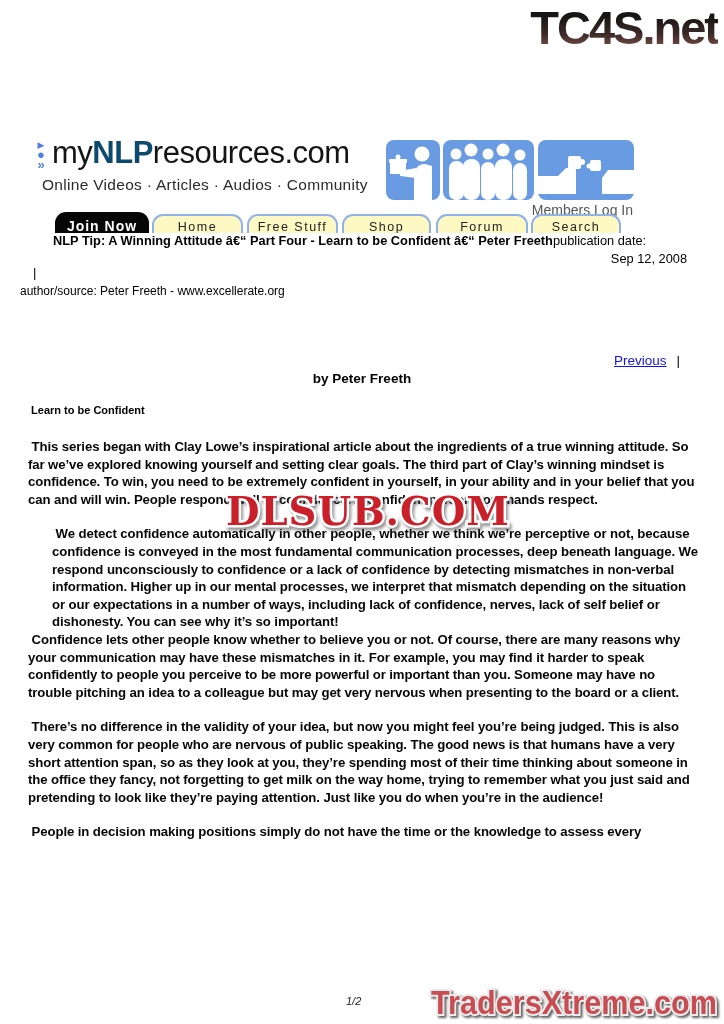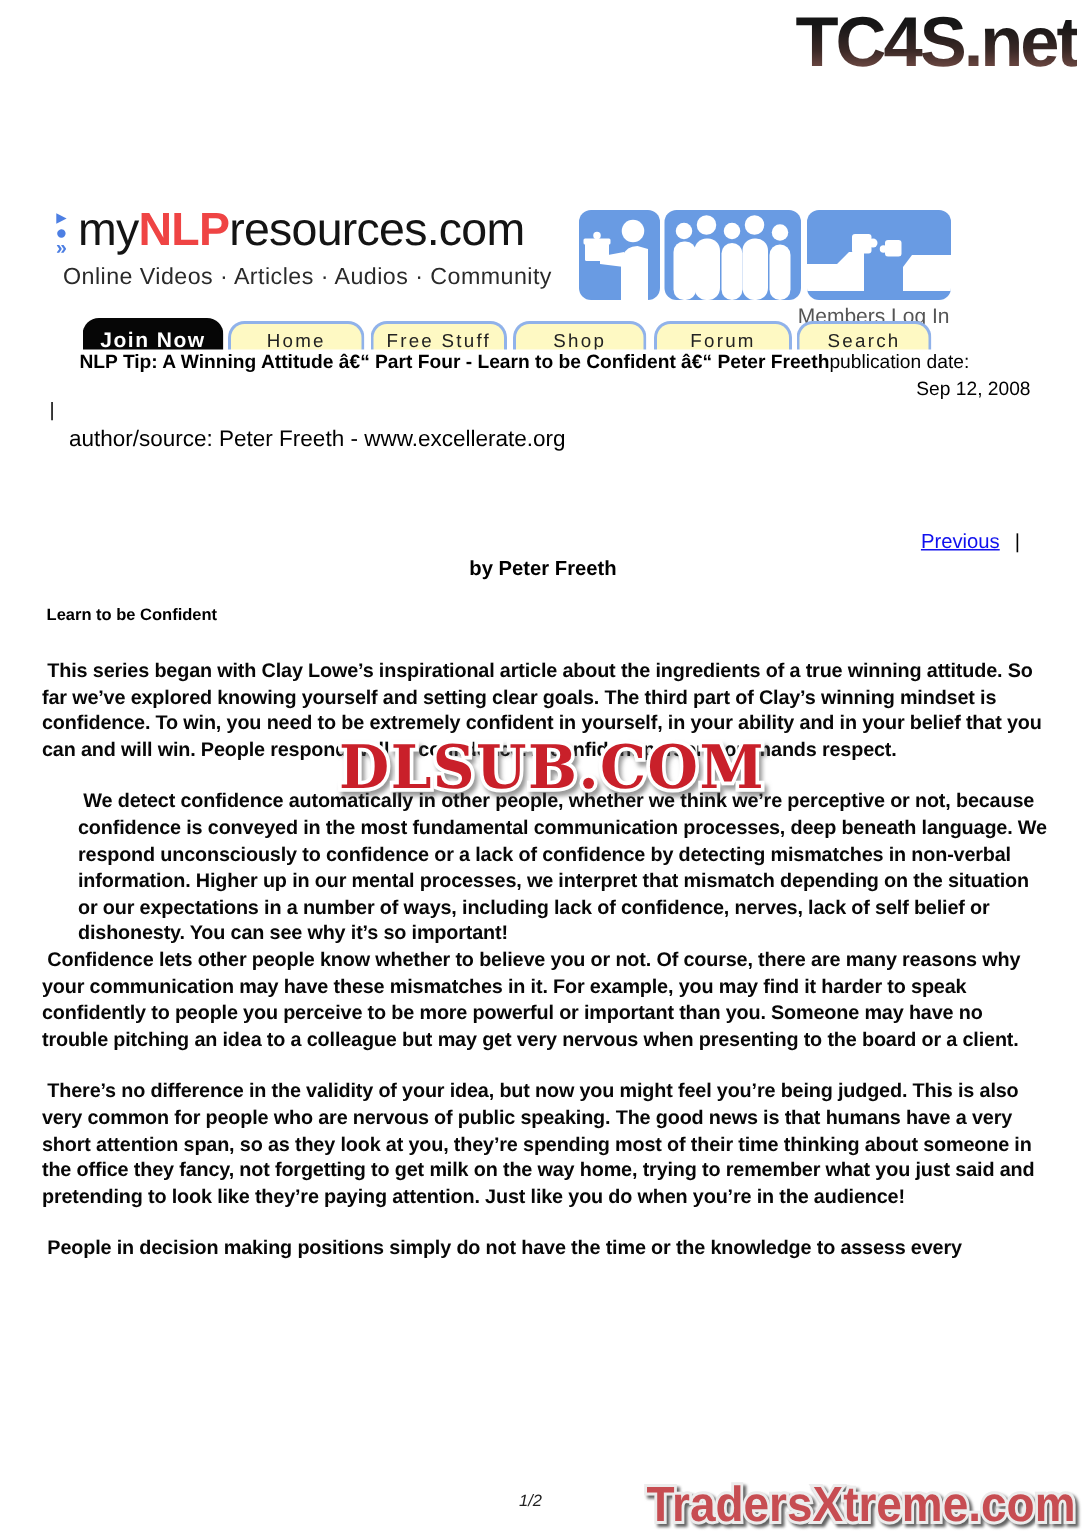--- a/index.html
+++ b/index.html
@@ -24,21 +24,21 @@
     display:flex; flex-direction:column; align-items:center;
     color:#4d7fe3; line-height:10px;
   }
   .brand-icons .tri   { font-size:9px; }
   .brand-icons .dot   { font-size:13px; }
   .brand-icons .ffwd  { font-size:13px; font-weight:bold; }
   .brand-text {
     position:absolute; left:52px; top:135px;
     font-size:31px; letter-spacing:-0.5px; color:#141414; white-space:nowrap;
   }
-  .brand-text .nlp { color:#ef4444; font-weight:bold; }
+  .brand-text .nlp { color:#0c4a6e; font-weight:bold; }
   .brand-tagline {
     position:absolute; left:42px; top:176px;
     font-size:15.5px; letter-spacing:.3px; color:#2a2a2a; white-space:nowrap;text-align:center;
   }
   .tile {
     position:absolute; top:140px; height:60px; background:#699be3;
     border-radius:8px; overflow:hidden;
   }
   .tile svg { display:block; width:100%; height:100%; }
   .tile-1 { left:386px; width:54px; }
@@ -70,21 +70,21 @@
 
   
   .title-line {
     position:absolute; left:53px; top:233px; z-index:3;
     font-size:12.8px; white-space:nowrap; background:#fff;
   }
   .title-line .t-bold { font-weight:bold; }
   .title-line .pub-label { }
   .pub-date { position:absolute; right:37px; top:251px; font-size:12.8px; }
   .pipe     { position:absolute; left:33px;  top:265px; font-size:13px; }
-  .author   { position:absolute; left:46px;  top:284px; font-size:15px;text-align:right; }
+  .author   { position:absolute; left:20px;  top:284px; font-size:12px;text-align:right; }
 
   .prev-row { position:absolute; top:353px; right:44px; font-size:13.5px; }
   .prev-link { color:#1111ee; text-decoration:underline; cursor:pointer; }
   .prev-sep  { color:#000; margin-left:10px; }
 
   .byline {
     position:absolute; top:371px; left:0; width:100%; text-align:center;
     font-weight:bold; font-size:13.5px;
   }
   .heading {

